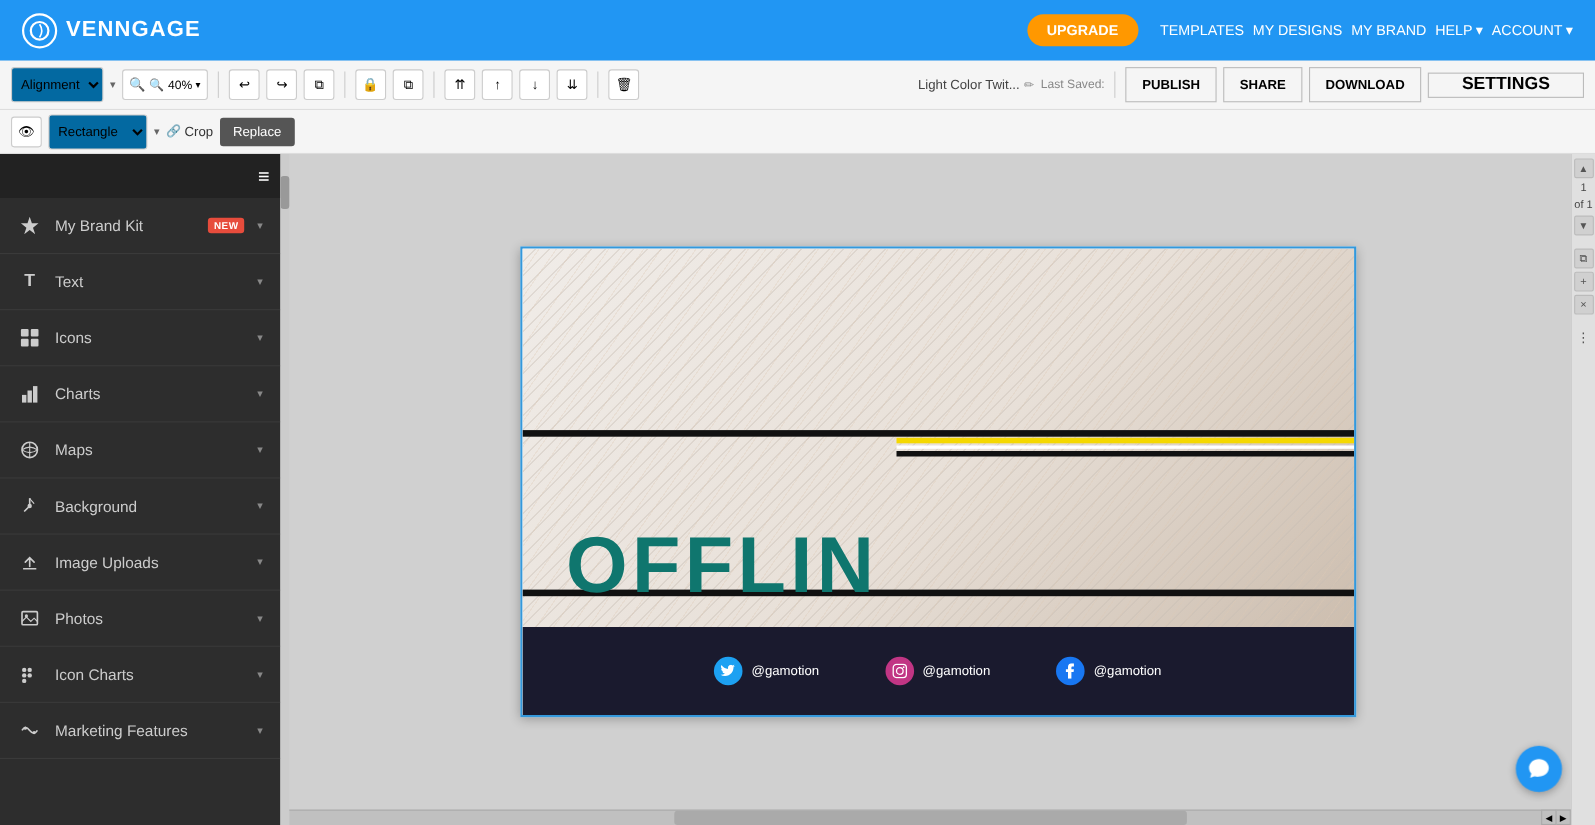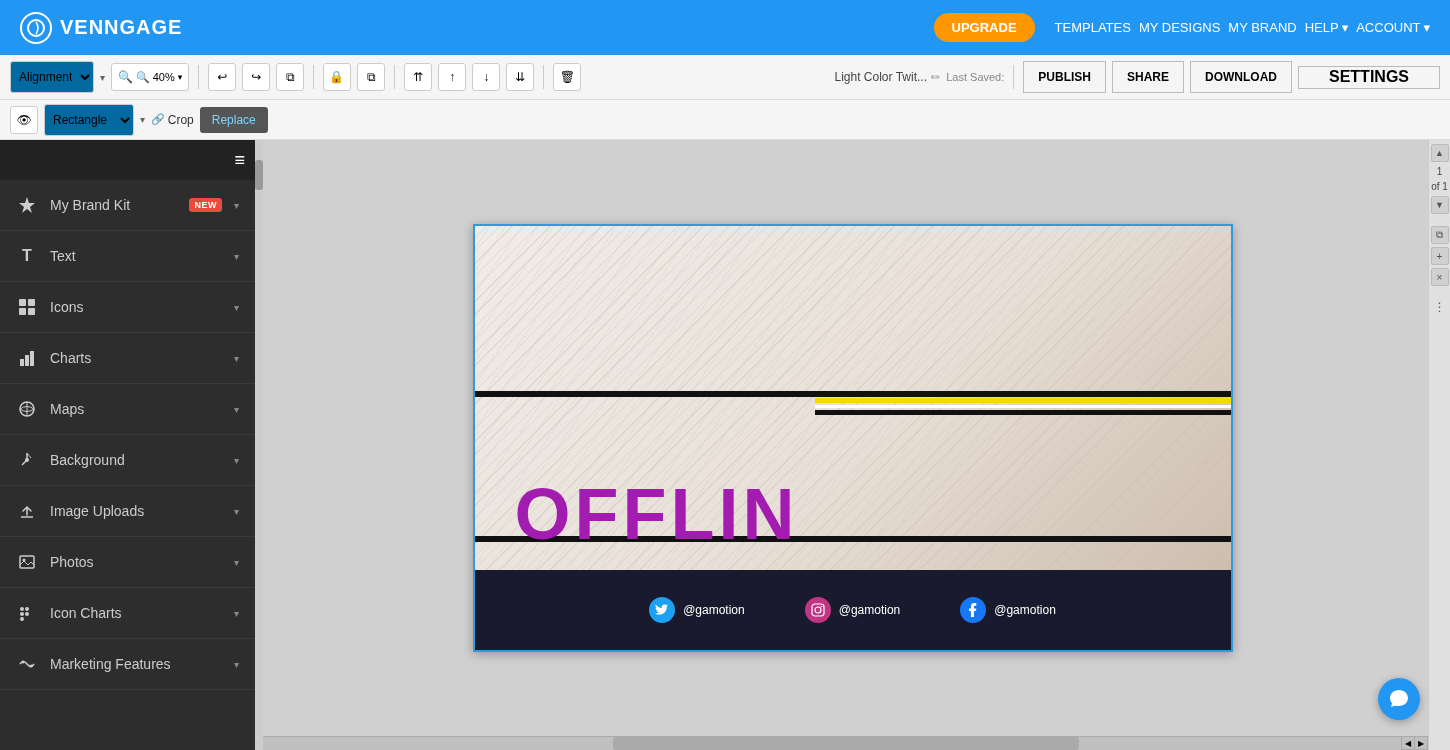--- a/index.html
+++ b/index.html
@@ -117,21 +117,21 @@
       background: #f5f5f5;
       border-bottom: 1px solid #ddd;
       height: 40px;
       display: flex;
       align-items: center;
       padding: 0 10px;
       gap: 6px;
     }
     .replace-btn {
       background: #555;
-      color: #7dd3fc;
+      color: #ffffff;
       border: none;
       border-radius: 3px;
       height: 26px;
       padding: 0 12px;
       font-size: 12px;
       cursor: pointer;
     }
     .crop-btn {
       background: transparent;
       border: none;
@@ -296,21 +296,21 @@
       margin-top: 2px;
     }
 
     
     .offline-text {
       position: absolute;
       bottom: 95px;
       left: 40px;
       font-size: 72px;
       font-weight: 900;
-      color: #a21caf;
+      color: #0f766e;
       letter-spacing: 4px;
     }
 
     
     .h-bar-top {
       position: absolute;
       top: 165px;
       left: 0;
       right: 0;
       height: 6px;

